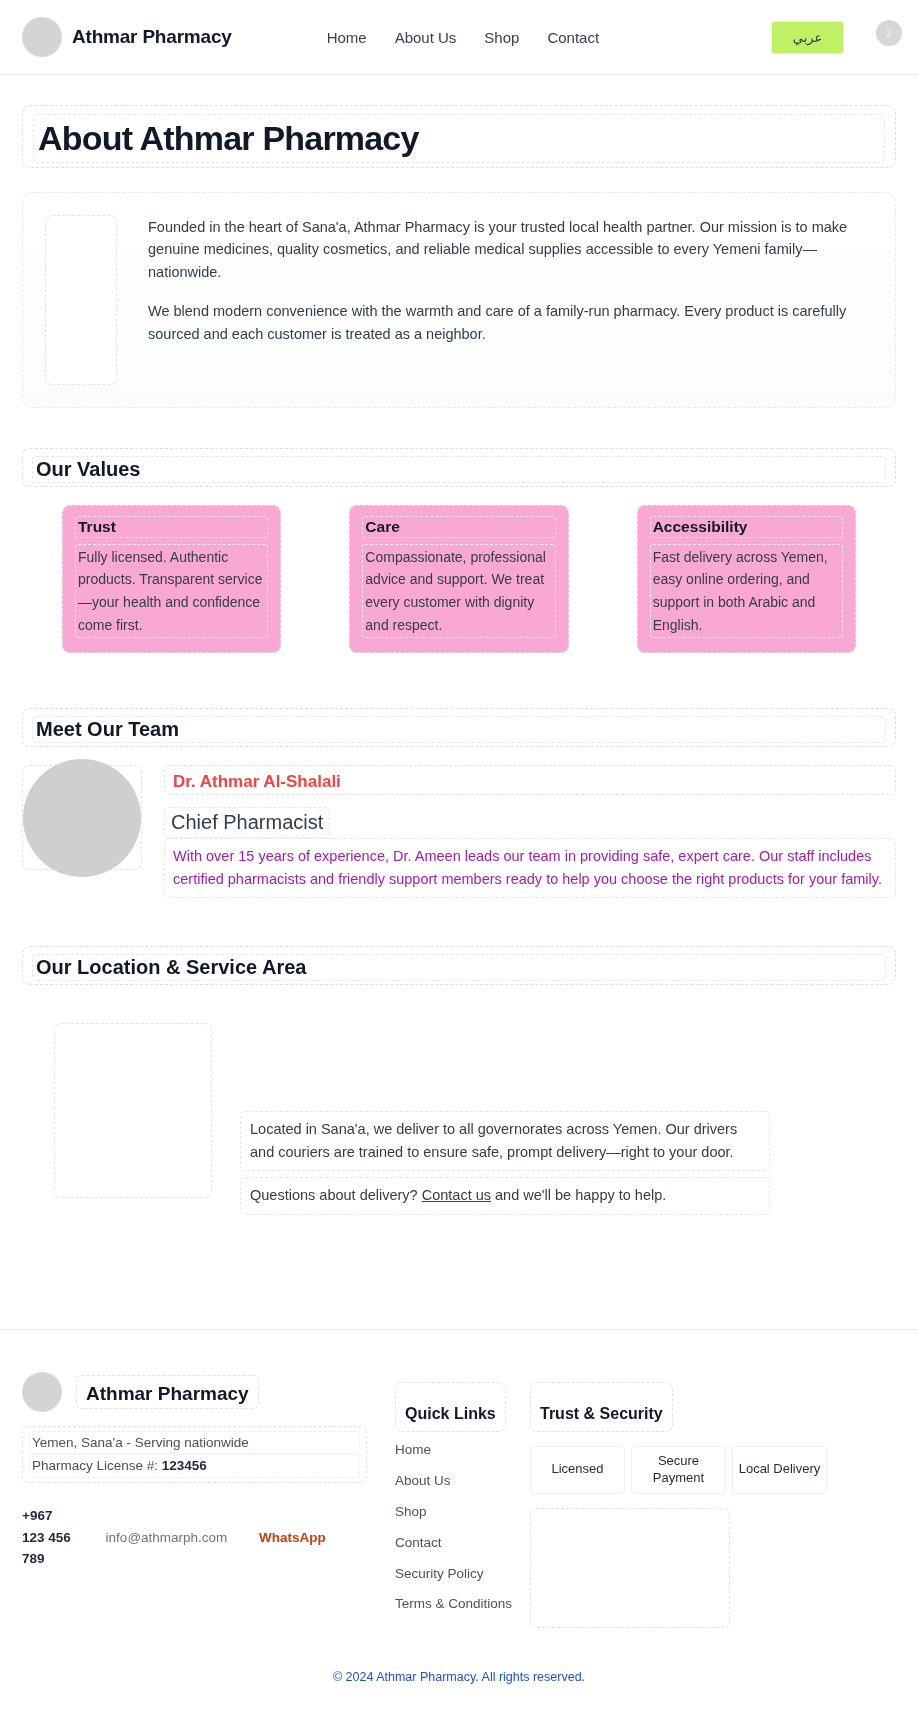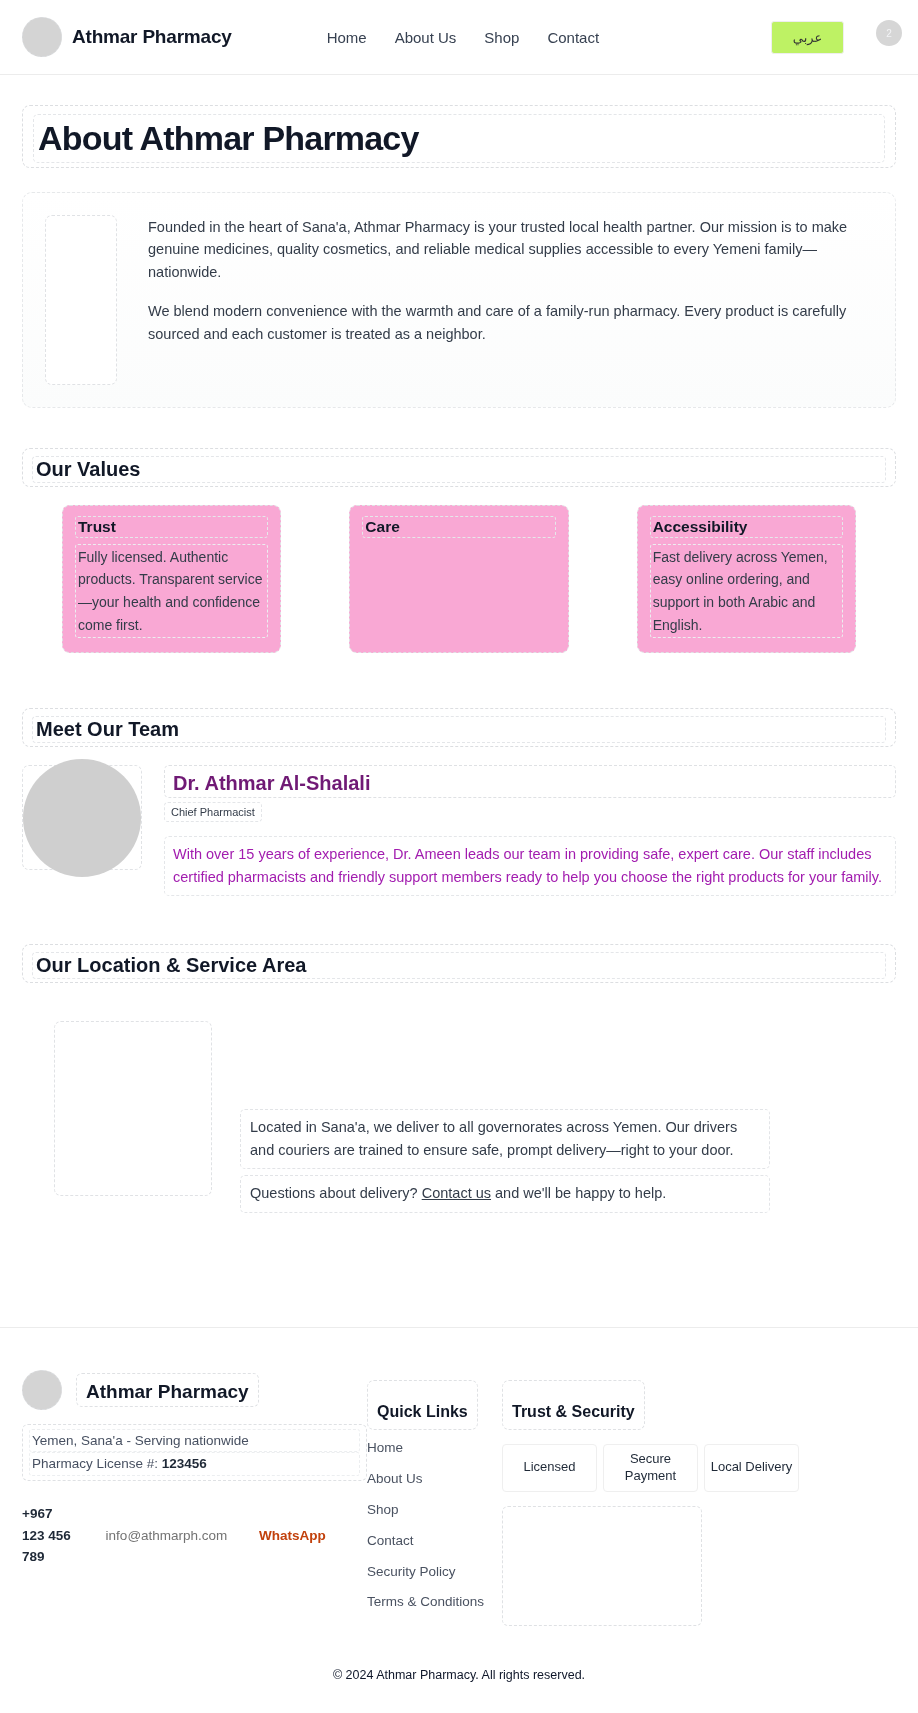--- a/index.html
+++ b/index.html
@@ -108,27 +108,27 @@
   
   .team { display:flex; gap:22px; margin-bottom:48px; }
   .team-avatar-box {
     width:120px; height:105px; flex:0 0 120px;
     border:1px dashed #e0e2e5; border-radius:7px;
     display:flex; align-items:center; justify-content:center;
   }
   .team-avatar { width:118px; height:118px; border-radius:50%; background:#cfcfcf; }
   .team-body { flex:1; }
   .team-body .t-name {
-    font-size:20px; font-weight:700; color:#701a75;
+    font-size:17px; font-weight:700; color:#ef4444;
     border:1px dashed #dfe1e4; border-radius:5px;
-    padding:6px 8px 2px 8px; margin-bottom:4px;
+    padding:6px 8px 2px 8px; margin-bottom:12px;
   }
   .team-body .t-role {
-    display:inline-block; font-size:11px; color:#333c49;
-    border:1px dashed #e4e6e9; border-radius:4px; padding:3px 6px; margin-bottom:14px;
+    display:inline-block; font-size:20px; color:#333c49;
+    border:1px dashed #e4e6e9; border-radius:4px; padding:3px 6px; margin-bottom:0;
   }
   .team-body .t-bio {
     font-size:14.5px; line-height:1.58; color:#a21caf;
     border:1px dashed #e4e6e9; border-radius:5px; padding:6px 8px;
   }
 
   
   .loc-wrap { display:flex; gap:28px; padding-top:20px; }
   .loc-map {
     width:158px; height:175px; flex:0 0 158px; margin-left:32px;
@@ -168,21 +168,21 @@
   }
   .fb-lines b { font-weight:700; color:#1f2937; }
 
   .fb-contact { display:flex; align-items:center; gap:0; }
   .fb-phone {
     width:52px; font-size:13.5px; font-weight:600; color:#1f2937; line-height:1.62;
   }
   .fb-mail { font-size:13.5px; color:#737373; width:185px; text-align:center; }
   .fb-wa { font-size:13.5px; font-weight:700; color:#c2410c; }
 
-  .fc-links { width:135px; padding-top:10px; }
+  .fc-links { width:135px; padding-top:10px;margin-left:28px; }
   .fl-title {
     display:inline-block; font-size:16px; font-weight:700; color:#111827;
     border:1px dashed #dfe1e4; border-radius:7px; padding:22px 9px 8px 9px;
     margin-bottom:2px;
   }
   .fl-list a {
     display:block; font-size:13.5px; color:#4a5261;
     text-decoration:none; line-height:2.3;
   }
   .fl-list a.two-line { line-height:1.35; padding:6px 0; }
@@ -199,21 +199,21 @@
     border:1px solid #efefef; border-radius:4px;
     display:flex; align-items:center; justify-content:center; text-align:center;
     font-size:13px; color:#1f2937; line-height:1.3; padding:2px;
   }
   .ft-box {
     width:200px; height:120px; background:#fff;
     border:1px dashed #dfe1e4; border-radius:6px;
   }
 
   .copyright {
-    text-align:center; font-size:12.5px; color:#0f172a;
+    text-align:center; font-size:12.5px; color:#1d4ed8;
     padding:42px 0 18px 0;
   }
 </style>
 </head>
 <body>
 
 <div class="header">
   <div class="brand">
     <div class="logo-dot"></div>
     <div class="brand-name">Athmar Pharmacy</div>
@@ -251,20 +251,21 @@
   <div class="sec-head">
     <h2>Our Values</h2>
   </div>
   <div class="values">
     <div class="value-card">
       <h3>Trust</h3>
       <p>Fully licensed. Authentic products. Transparent service—your health and confidence come first.</p>
     </div>
     <div class="value-card">
       <h3>Care</h3>
+      <p>Compassionate, professional advice and support. We treat every customer with dignity and respect.</p>
     </div>
     <div class="value-card">
       <h3>Accessibility</h3>
       <p>Fast delivery across Yemen, easy online ordering, and support in both Arabic and English.</p>
     </div>
   </div>
 
   <div class="sec-head">
     <h2>Meet Our Team</h2>
   </div>

